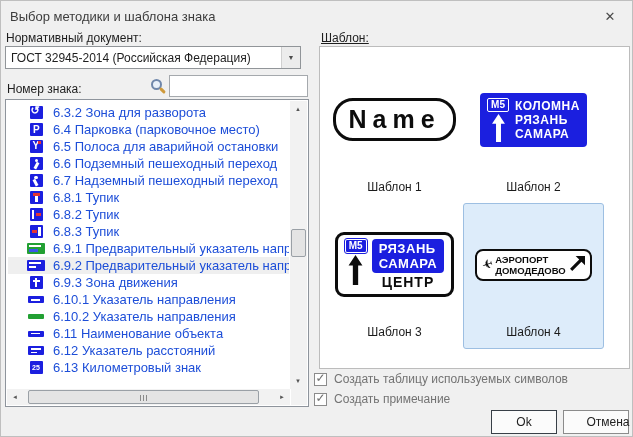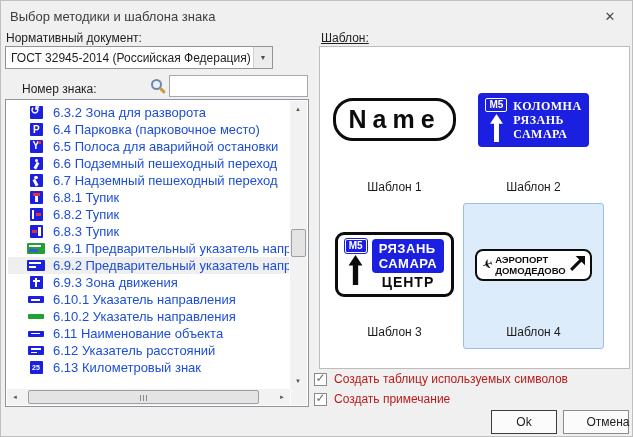--- a/index.html
+++ b/index.html
@@ -7,25 +7,25 @@
   .dialog {
     position:relative; width:633px; height:437px; background:#f0f0f0;
     border:1px solid #bfbfbf; overflow:hidden; font-size:12px; color:#1e1e1e;
   }
   .title { position:absolute; left:9px; top:8px; font-size:13px; color:#3d3d3d; }
   .close-btn { position:absolute; right:13px; top:6px; width:18px; height:18px;
     display:flex; align-items:center; justify-content:center; font-size:13px; color:#4a4a4a; cursor:default; }
 
   .lbl { position:absolute; color:#1e1e1e; }
   .lbl-doc { left:5px; top:30px; }
-  .lbl-num { left:21px; top:81px; }
+  .lbl-num { left:6px; top:81px; }
   .lbl-tpl { left:320px; top:30px;text-decoration:underline; }
 
   
-  .combo { position:absolute; left:4px; top:45px; width:268px; height:23px;
+  .combo { position:absolute; left:4px; top:45px; width:296px; height:23px;
     background:#fff; border:1px solid #919599; display:flex; align-items:center; }
   .combo-text { flex:1; padding-left:5px; white-space:nowrap; overflow:hidden; }
   .combo-arrow { width:19px; height:21px; border-left:1px solid #d0d0d0; background:#ececec;
     display:flex; align-items:center; justify-content:center; font-size:7px; color:#4c4c4c; }
 
   
   .search-icon { position:absolute; left:150px; top:78px; width:11px; height:11px;
     border:2px solid #6f87ab; border-radius:50%; background:#e8f0fa; }
   .search-icon::after { content:""; position:absolute; width:7px; height:3px; background:#cf9a3c;
     border-radius:2px; transform:rotate(45deg); right:-6px; bottom:-4px; }
@@ -101,42 +101,42 @@
   .cell.selected { background:var(--template-selected-bg,#ddecfa); border-color:var(--template-selected-border,#9dbfe2); }
   .sign-area { flex:1; width:100%; display:flex; align-items:center; justify-content:center; }
   .caption { margin-bottom:9px; color:#1b1b1b; }
 
   
   .sign1 { background:#fff; border:3.5px solid #0c0c0c; border-radius:20px; padding:4px 12px; }
   .sign1-text { font-size:25px; font-weight:bold; letter-spacing:6px; color:#0c0c0c; }
   .sign-blue { background:var(--sign-blue,#1b1fdf); border-radius:4px; padding:5px 7px; display:flex; gap:6px; }
   .s2-left { display:flex; flex-direction:column; align-items:center; gap:2px; }
   .badge-outline { border:1px solid #fff; border-radius:2px; padding:0 3px; color:#fff; font-size:10px; font-weight:bold; line-height:12px; }
-  .s2-lines { display:flex; flex-direction:column; justify-content:center;font-family:Liberation Serif, serif; }
+  .s2-lines { display:flex; flex-direction:column; justify-content:center; }
   .s2-line { color:#fff; font-weight:bold; font-size:12px; line-height:14px; letter-spacing:0.5px; }
   .sign3 { background:#fff; border:3px solid #0c0c0c; border-radius:9px; padding:4px 7px; display:flex; gap:5px; }
   .s3-left { display:flex; flex-direction:column; align-items:center; gap:2px; }
   .badge-blue { background:var(--sign-blue,#1b1fdf); border:1px solid #fff; outline:1px solid var(--sign-blue,#1b1fdf);
     border-radius:2px; padding:0 3px; color:#fff; font-size:10px; font-weight:bold; line-height:12px; }
   .s3-right { display:flex; flex-direction:column; align-items:center; }
   .s3-panel { background:var(--sign-blue,#1b1fdf); border-radius:4px; padding:2px 7px; }
   .s3-panel-line { color:#fff; font-weight:bold; font-size:13px; line-height:15px; letter-spacing:0.5px; }
   .s3-bottom { color:#0c0c0c; font-weight:bold; font-size:14px; letter-spacing:1px; margin-top:1px; }
   .sign4 { background:#fff; border:2px solid #0c0c0c; border-radius:8px; padding:3px 5px; display:flex; align-items:center; gap:2px; }
   .plane-icon { display:inline-block; transform:scaleX(-1) rotate(18deg); font-size:13px; color:#0c0c0c; }
   .s4-lines { display:flex; flex-direction:column; }
   .s4-line { color:#0c0c0c; font-weight:bold; font-size:9.5px; line-height:11px; }
 
   
   .cb-row { position:absolute; left:313px; display:flex; align-items:center; gap:7px; }
   .cb-row.r1 { top:371px; } .cb-row.r2 { top:391px; }
   .cb-box { width:13px; height:13px; background:#fefefe; border:1px solid #8b8b8b; position:relative; flex:none; }
   .cb-check { display:none; position:absolute; left:0.5px; top:-3px; font-size:12px; color:#6e6e6e; }
   .cb-box.checked .cb-check { display:block; }
-  .cb-label { color:#b91c1c; }
+  .cb-label { color:#737373; }
 
   
   .btn { position:absolute; top:409px; width:66px; height:24px; display:flex; align-items:center; justify-content:center;
     background:#fbfbfb; border:1px solid #8b8b8b; font-size:12px; color:#222; }
   .btn.default { border:1px solid #383f47; box-shadow:inset 0 0 0 1px #b9cbdc00; }
   .btn-ok { left:490px; }
   .btn-cancel { left:562px;padding-left:24px; }
 
   svg { display:block; }
 </style>

